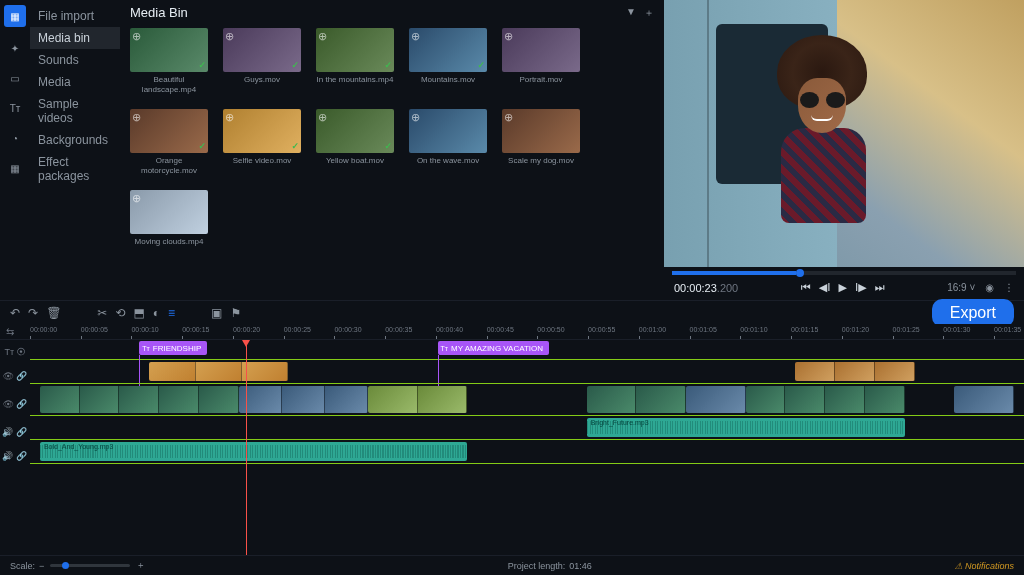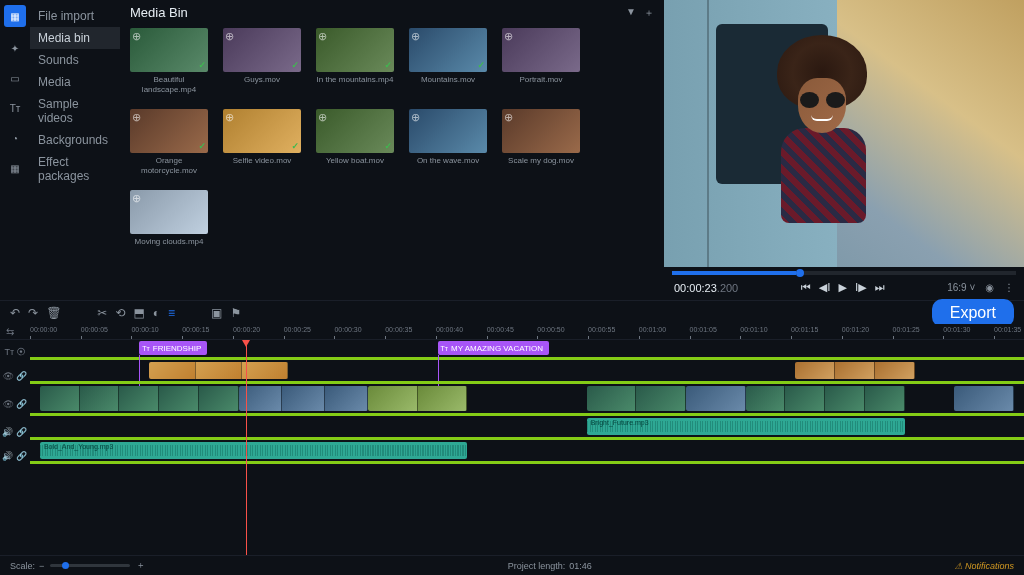--- a/index.html
+++ b/index.html
@@ -77,21 +77,21 @@
 .ruler-mark { position: absolute; font-size: 7px; color: #6e7681; top: 2px; }
 .tick { position: absolute; width: 1px; height: 3px; background: #6e7681; bottom: 0; }
 .playhead { position: absolute; top: 0; bottom: 0; width: 1px; background: #f85149; z-index: 10; }
 .playhead::before { content: ''; position: absolute; top: 0; left: -4px; width: 0; height: 0; border-left: 4px solid transparent; border-right: 4px solid transparent; border-top: 7px solid #f85149; }
 
 .tracks { flex: 1; position: relative; padding-left: 30px; }
 .track-headers { position: absolute; left: 0; top: 0; bottom: 0; width: 30px; background: #0d1117; z-index: 5; }
 .th { height: 24px; display: flex; align-items: center; justify-content: center; color: #6e7681; font-size: 9px; gap: 2px; }
 .th.tall { height: 32px; }
 
-.track { height: 24px; border-bottom: 3px solid #84cc16; position: relative; }
+.track { height: 24px; border-bottom: 1px solid #84cc16; position: relative; }
 .track.tall { height: 32px; }
 .track.labelt { height: 20px; }
 
 .marker { position: absolute; top: 1px; height: 14px; background: #a855f7; color: white; font-size: 8px; padding: 1px 6px 1px 3px; border-radius: 2px; display: flex; align-items: center; white-space: nowrap; }
 .marker::before { content: 'Tᴛ'; margin-right: 3px; font-size: 7px; }
 .marker-line { position: absolute; top: 15px; width: 1px; height: 40px; background: #a855f7; }
 
 .clip { position: absolute; top: 2px; bottom: 2px; border-radius: 2px; overflow: hidden; display: flex; }
 .clip-seg { flex: 1; border-right: 1px solid rgba(0,0,0,0.4); }
 .cv1 { background: linear-gradient(135deg, #d4a050, #c08030); }

